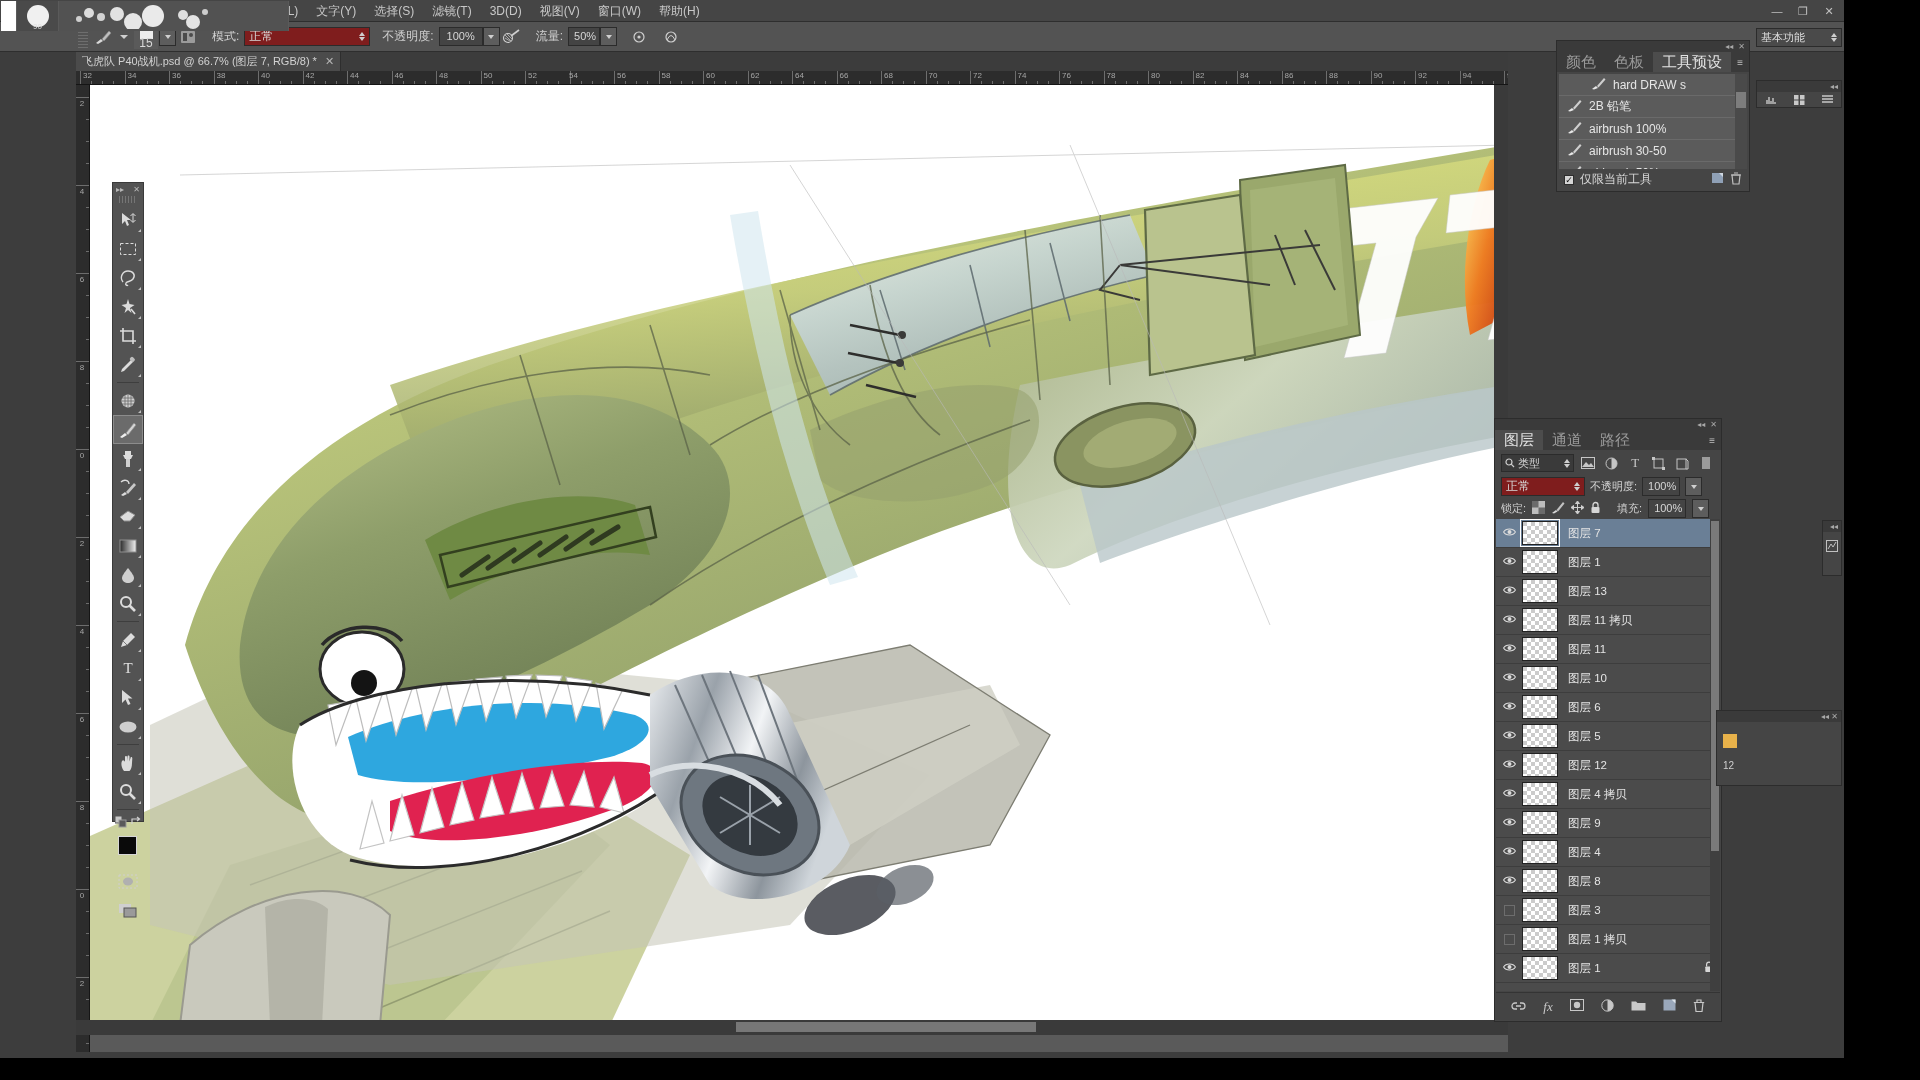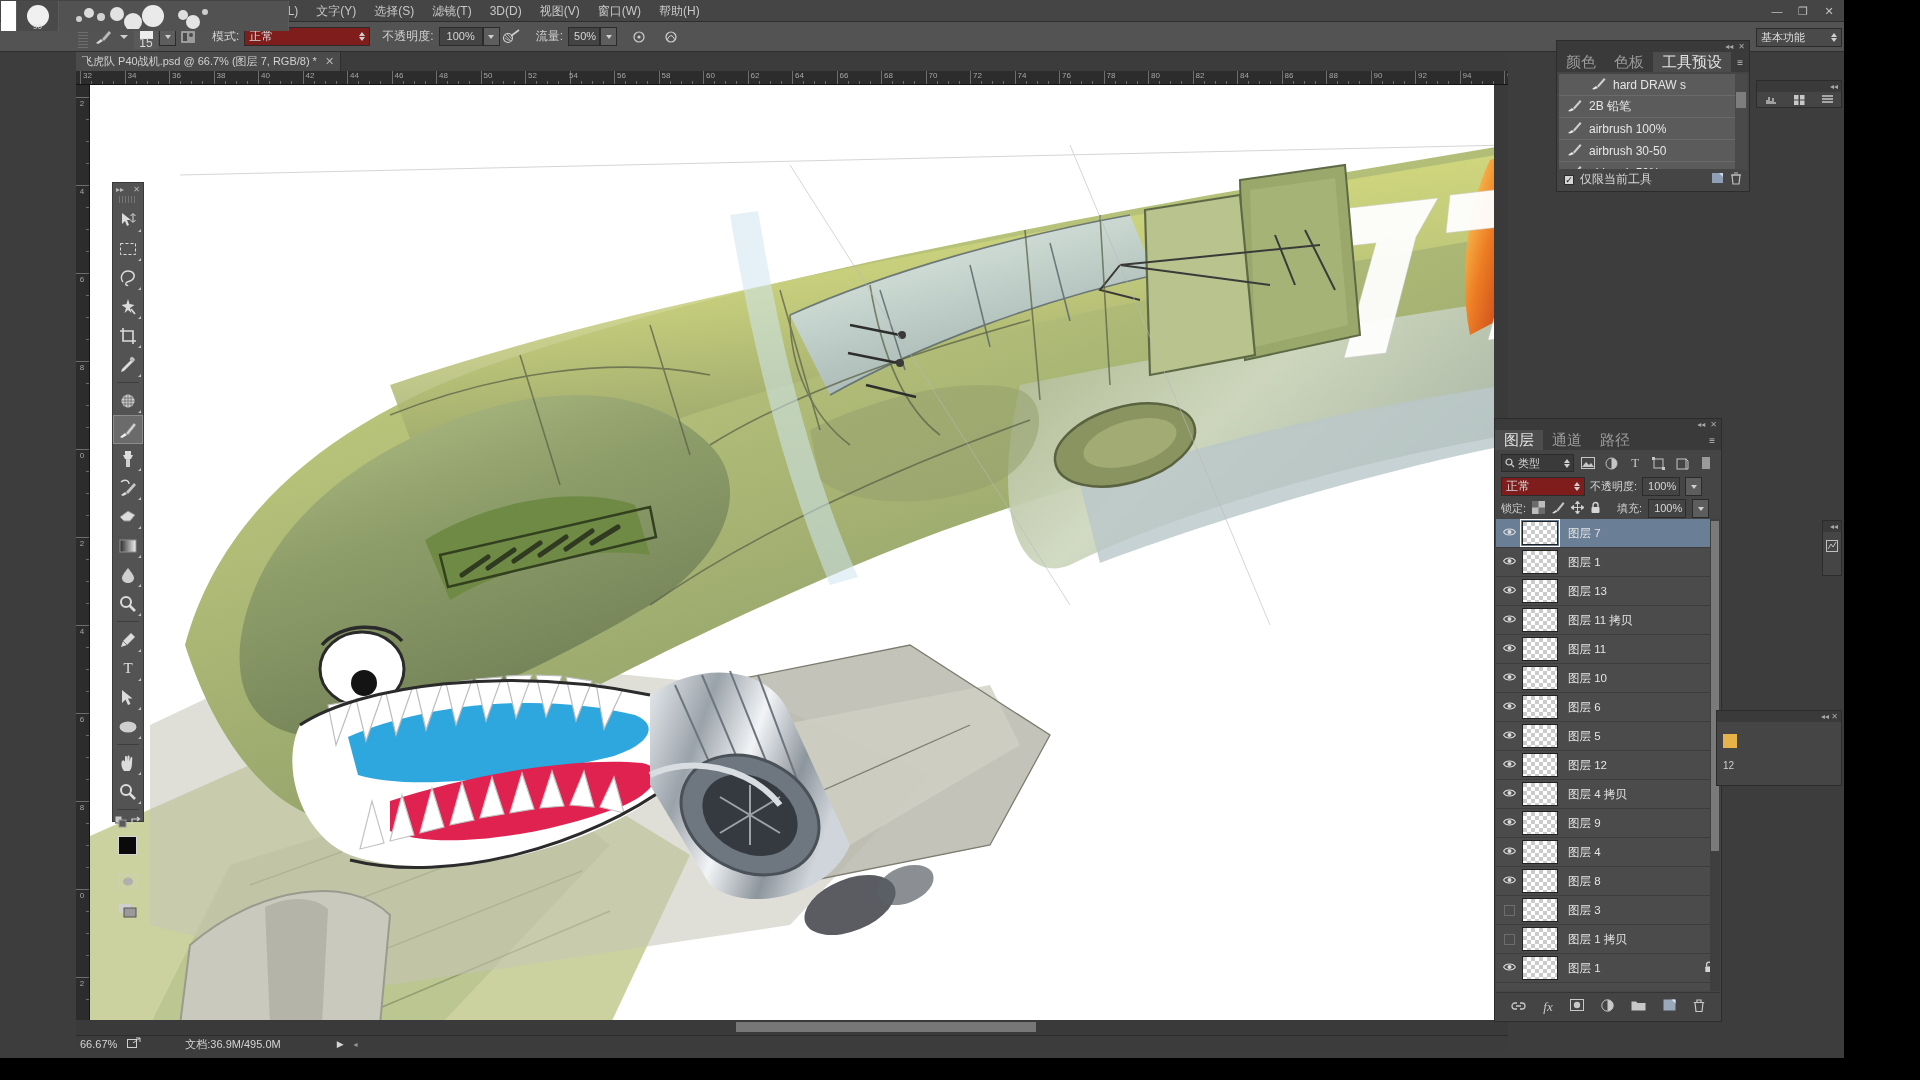--- a/index.html
+++ b/index.html
@@ -745,32 +745,20 @@
         </g>
       </svg>
     </div>
   </div>
 
   <div class="scrollbar-v"></div>
   <div class="scrollbar-h">
     <div class="sbh-thumb"></div>
   </div>
 
-  <div class="statusbar">
-    <span>66.67%</span>
-    <span>
-      <svg width="14" height="12" viewBox="0 0 14 12">
-            <rect x="0.5" y="2.5" width="9" height="8" fill="none" stroke="#cfcfcf"></rect>
-            <path d="M6 6 L13 1 M13 1 L13 5 M13 1 L9 1" stroke="#cfcfcf" fill="none"></path>
-          </svg>
-    </span>
-    <span style="margin-left:34px">文档:36.9M/495.0M</span>
-    <span style="margin-left:46px; font-size:9px;">▶</span>
-    <span style="font-size:8px;color:#9d9d9d;">◂</span>
-  </div>
 
   <div class="toolbar">
     <div class="tb-head">
       <span>▸▸</span>
       <span>✕</span>
     </div>
     <div class="tb-grip"></div>
 
     <div class="tool">
       <svg width="18" height="18" viewBox="0 0 18 18">

